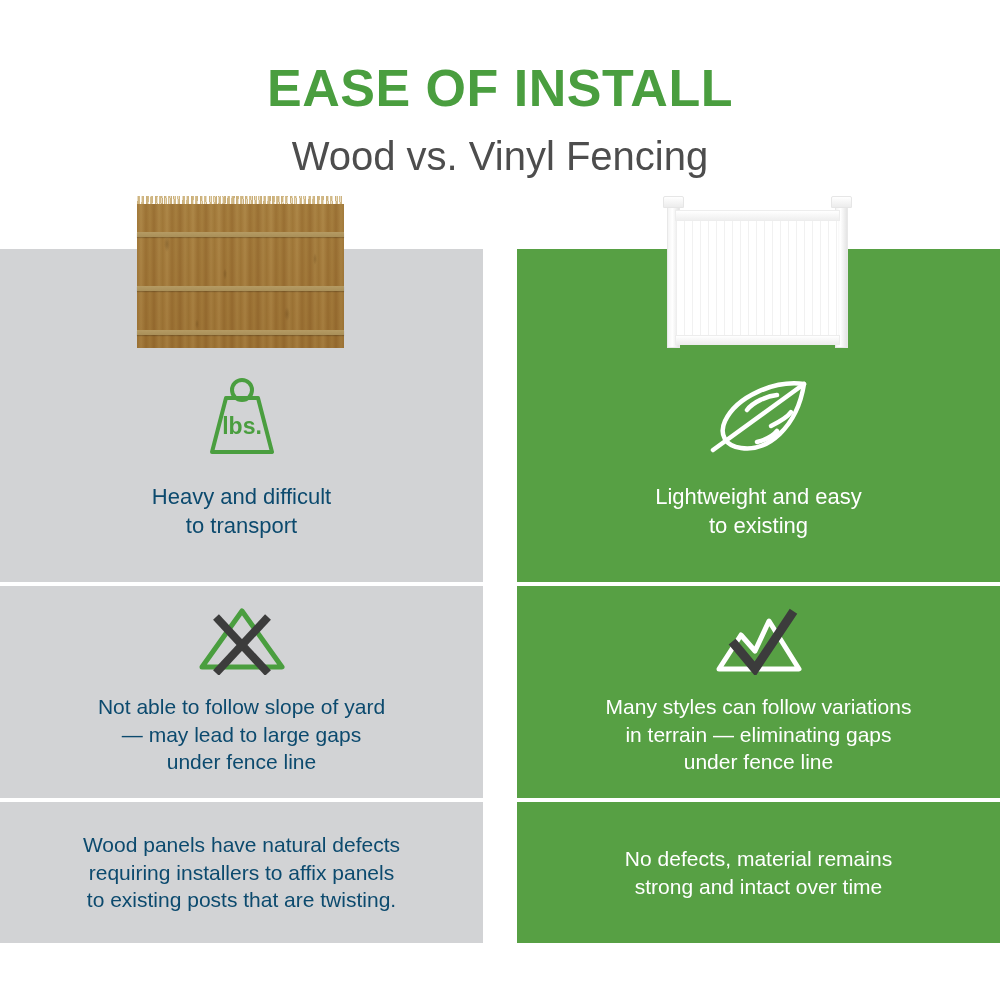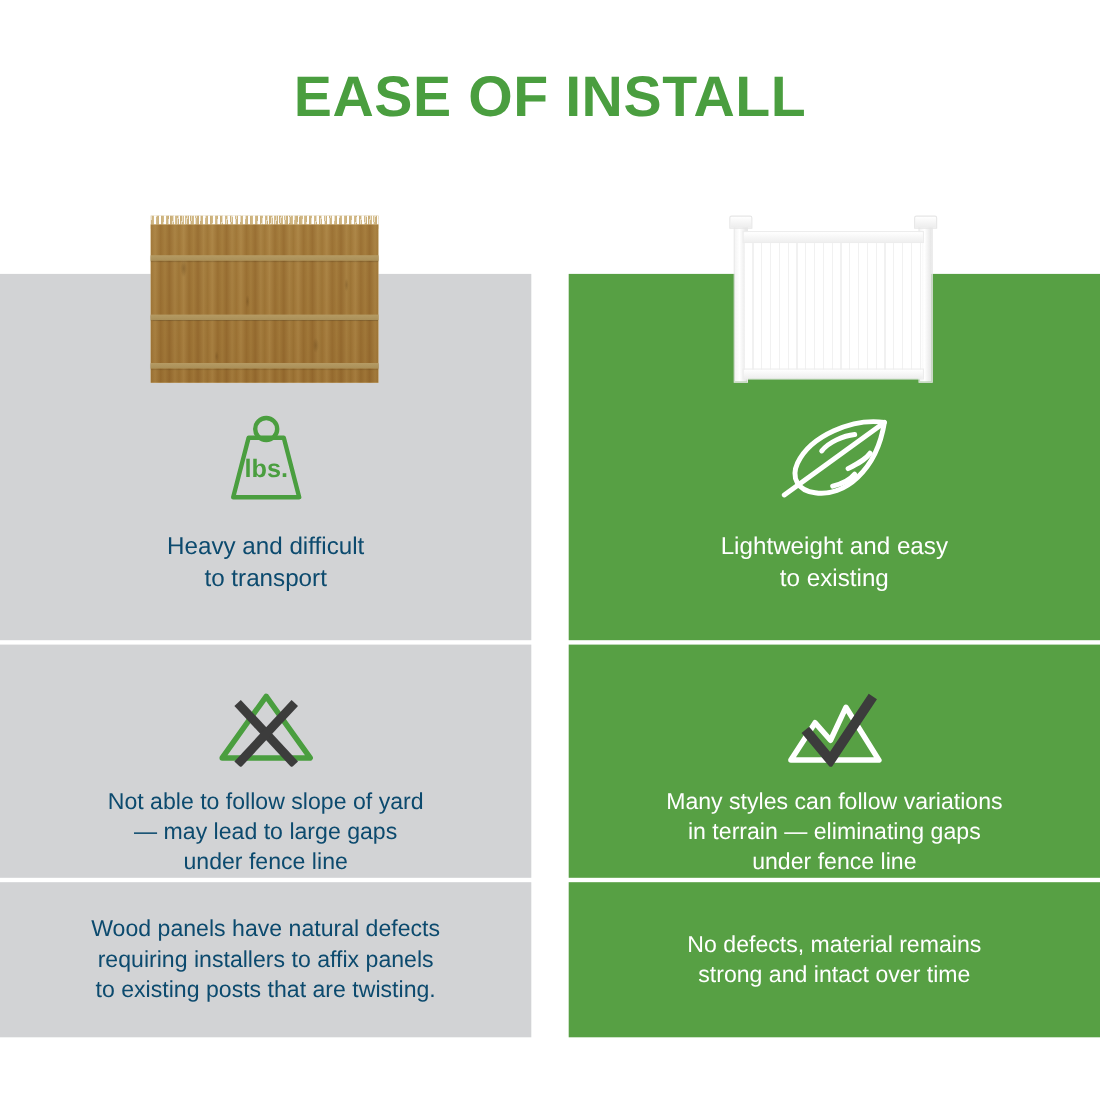--- a/index.html
+++ b/index.html
@@ -148,30 +148,31 @@
     line-height: 1.32;
     white-space: pre-line;
     font-family: "Liberation Sans", sans-serif;
   }
   .caption-dark  { color: #0c4a6e; }
   .caption-light { color: #ffffff; }
   .cap-lg { font-size: 22px; }
   .cap-md { font-size: 21px; }
 
   .pad-b-1 { padding-bottom: 42px; }
-  .pad-b-2 { }
+  .pad-b-2 { padding-bottom: 22px; }
   .cell-3 { justify-content: center; }
 </style>
 </head>
 <body>
 
 <div class="page">
 
   <div class="header">
     <div class="title">EASE OF INSTALL</div>
+    <div class="subtitle">Wood vs. Vinyl Fencing</div>
   </div>
 
   <div class="col col-left">
 
     <div class="cell cell-gray cell-1 pad-b-1">
       <div class="icon-box icon-weight">
         <svg viewBox="0 0 92 84" width="92" height="84">
           <circle cx="46" cy="14" r="10" fill="none" stroke="#4a9e3f" stroke-width="4"></circle>
           <path d="M30 22 L62 22 L76 76 L16 76 Z" fill="none" stroke="#4a9e3f" stroke-width="4" stroke-linejoin="round"></path>
           <text x="46" y="58" text-anchor="middle" font-family="Liberation Sans, sans-serif" font-size="23" font-weight="bold" fill="#4a9e3f">lbs.</text>

